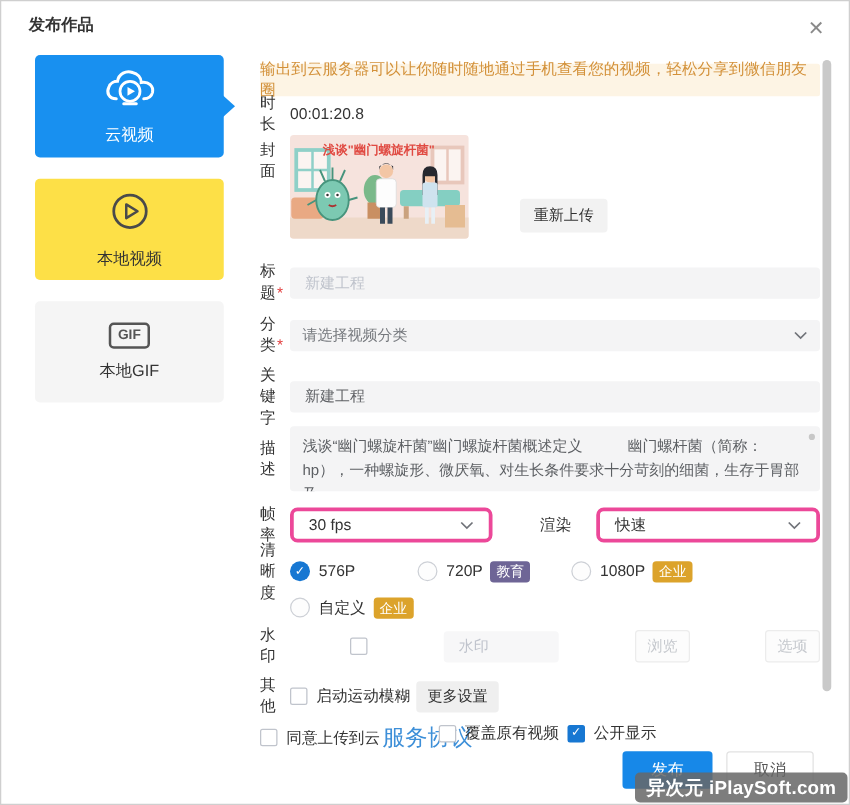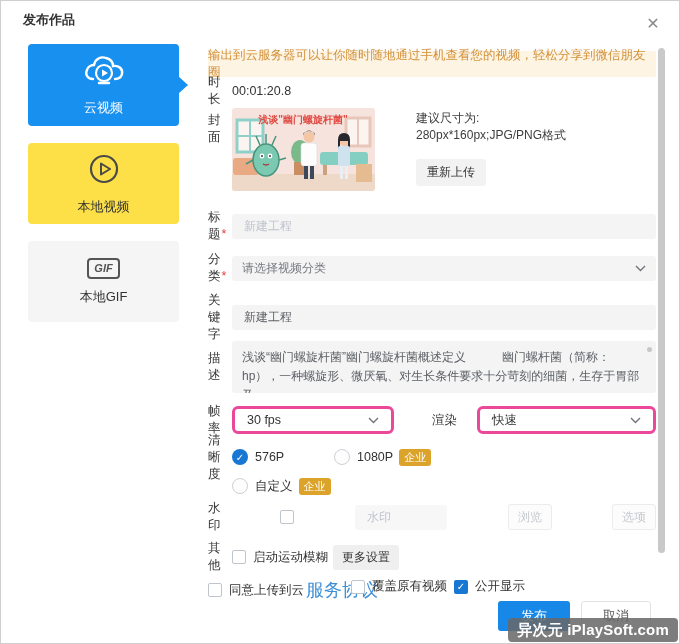--- a/index.html
+++ b/index.html
@@ -7,21 +7,21 @@
   .dialog{position:absolute;inset:0;background:#fff;border:1px solid #cfcfcf;box-sizing:border-box;}
   .dlg-title{position:absolute;left:22px;top:10px;font-size:13px;font-weight:bold;color:#333;}
   .close-btn{position:absolute;right:16px;top:12px;width:20px;height:20px;font-size:16px;color:#8a8a8a;display:flex;align-items:center;justify-content:center;cursor:pointer;}
 
   
   .side-card{position:absolute;left:27px;width:151px;border-radius:4px;display:flex;flex-direction:column;align-items:center;justify-content:center;gap:9px;font-size:13px;cursor:pointer;}
   .side-card.active{top:43px;height:82px;background:#1890f0;color:#fff;}
   .side-card.c2{top:142px;height:81px;background:#fde047;color:#333;}
   .side-card.c3{top:240px;height:81px;background:#f5f5f5;color:#333;}
   .side-arrow{position:absolute;right:-9px;top:50%;transform:translateY(-50%);width:0;height:0;border-top:9px solid transparent;border-bottom:9px solid transparent;border-left:10px solid #1890f0;}
-  .gif-icon{border:2px solid #555;border-radius:4px;padding:3px 5px;font-size:11px;font-weight:bold;color:#555;line-height:1;font-style:italic;}
+  .gif-icon{border:2px solid #555;border-radius:4px;padding:3px 5px;font-size:11px;font-weight:bold;color:#555;line-height:1;}
 
   
   .row{position:absolute;left:207px;width:448px;display:flex;align-items:center;}
   .row-label{width:24px;flex:none;font-size:12.5px;color:#333;}
   .req{color:#e23c3c;margin-left:1px;}
   .notice{position:absolute;left:207px;top:50px;width:448px;height:26px;background:#fdf4e4;color:#d3913a;font-size:12.5px;display:flex;align-items:center;justify-content:center;border-radius:2px;box-sizing:border-box;}
   .value-text{font-size:12.5px;color:#333;}
   .field{flex:1;height:25px;background:#f4f4f5;border-radius:3px;display:flex;align-items:center;padding:0 10px;font-size:12px;box-sizing:border-box;}
   .field input{border:none;background:transparent;outline:none;width:100%;font-size:12px;font-family:inherit;color:#606266;}
   .field input::placeholder{color:#bfc3cc;}
@@ -130,24 +130,20 @@
       <rect x="69" y="35" width="16" height="23" rx="3" fill="#fdfdfd" stroke="#d8d8d8" stroke-width="0.6"></rect>
       <rect x="72" y="58" width="4" height="13" fill="#3a4a5a"></rect>
       <rect x="78" y="58" width="4" height="13" fill="#3a4a5a"></rect>
       <circle cx="112" cy="33" r="5" fill="#f3c6a5"></circle>
       <path d="M106 32 Q106 25 112 25 Q118 25 118 32 L118 48 L116 48 L116 33 L108 33 L108 48 L106 48 Z" fill="#26282e"></path>
       <rect x="106" y="38" width="12" height="20" rx="2" fill="#cfe3ef"></rect>
       <rect x="108" y="58" width="3" height="13" fill="#e8f0f5"></rect>
       <rect x="113" y="58" width="3" height="13" fill="#e8f0f5"></rect>
       <text x="71" y="15" text-anchor="middle" font-size="10" font-weight="bold" fill="#e04a42">浅谈"幽门螺旋杆菌"</text>
     </svg>
-    <span class="cover-hints">
-      <span>建议尺寸为:</span><br>
-      <span>280px*160px;JPG/PNG格式</span>
-    </span>
     <button class="grey-btn reupload">重新上传</button>
   </div>
 
   <div class="row" style="top:208px;">
     <span class="row-label"><span>标题</span><span class="req">*</span></span>
     <span class="field">
         <input type="text" placeholder="新建工程" style="">
       </span>
   </div>
 
@@ -192,20 +188,25 @@
           </svg></span>
     </span>
   </div>
 
   <div class="row" style="top:447px;height:18px;">
     <span class="row-label">清晰度</span>
     <span style="display:flex;align-items:center;width:102px;">
       <span class="radio checked">✓</span>
       <span class="opt-label">576P</span>
     </span>
+    <span style="display:flex;align-items:center;width:123px;">
+      <span class="radio"></span>
+      <span class="opt-label">720P</span>
+      <span class="badge badge-edu">教育</span>
+    </span>
     <span style="display:flex;align-items:center;">
       <span class="radio"></span>
       <span class="opt-label">1080P</span>
       <span class="badge badge-ent">企业</span>
     </span>
   </div>
   <div class="row" style="top:476px;height:18px;">
     <span class="row-label"></span>
     <span style="display:flex;align-items:center;">
       <span class="radio"></span>

